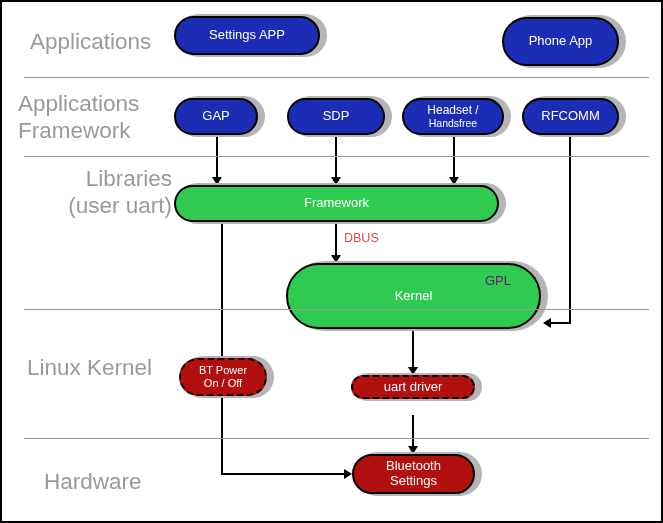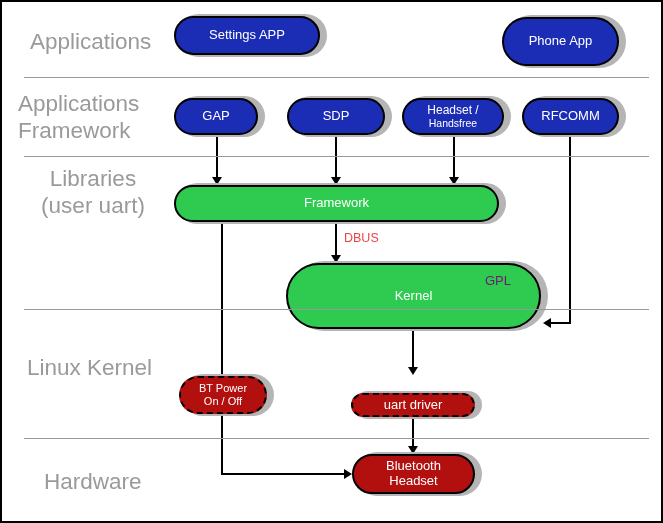--- a/index.html
+++ b/index.html
@@ -1,15 +1,15 @@
 <!DOCTYPE html>
 <html><head>
 <meta charset="utf-8">
 <style>
-  * { margin: 0; padding: 0; box-sizing: border-box; }
+  * { margin: 0; padding: 0; box-sizing: border-box; text-align: right; }
   html, body { background: #ffffff; }
   body { font-family: "Liberation Sans", sans-serif; }
 
   .canvas {
     position: relative;
     width: 663px;
     height: 523px;
     background: #ffffff;
     border: 2px solid #000000;
     overflow: hidden;
@@ -48,21 +48,21 @@
     justify-content: center;
     color: #ffffff;
     font-size: 13px;
     line-height: 1.15;
     text-align: center;
     z-index: 3;
   }
   .pill.blue  { background: #1c2db5; }
   .pill.green { background: #2ecb50; }
   .pill.red   { background: #b20f0f; }
-  .pill.dashed { border: 2px dashed #000000; margin-top: 18px; }
+  .pill.dashed { border: 2px dashed #000000; }
   .pill .sub { font-size: 10.5px; }
   .pill .sm  { font-size: 11px; }
 
   .badge {
     position: absolute;
     top: 9px;
     right: 28px;
     color: #701a75;
     font-size: 13px;
   }
@@ -173,16 +173,16 @@
     <span class="sm">BT Power</span>
     <span class="sm">On / Off</span>
   </div>
 
   <div class="pill red dashed" style="left:349px; top:373px; width:124px; height:24px">
     <span>uart driver</span>
   </div>
 
   <div class="pill red" style="left:350px; top:452px; width:123px; height:40px">
     <span>Bluetooth</span>
-    <span>Headset</span>
+    <span>Settings</span>
   </div>
 
 </div>
 
 </body></html>

